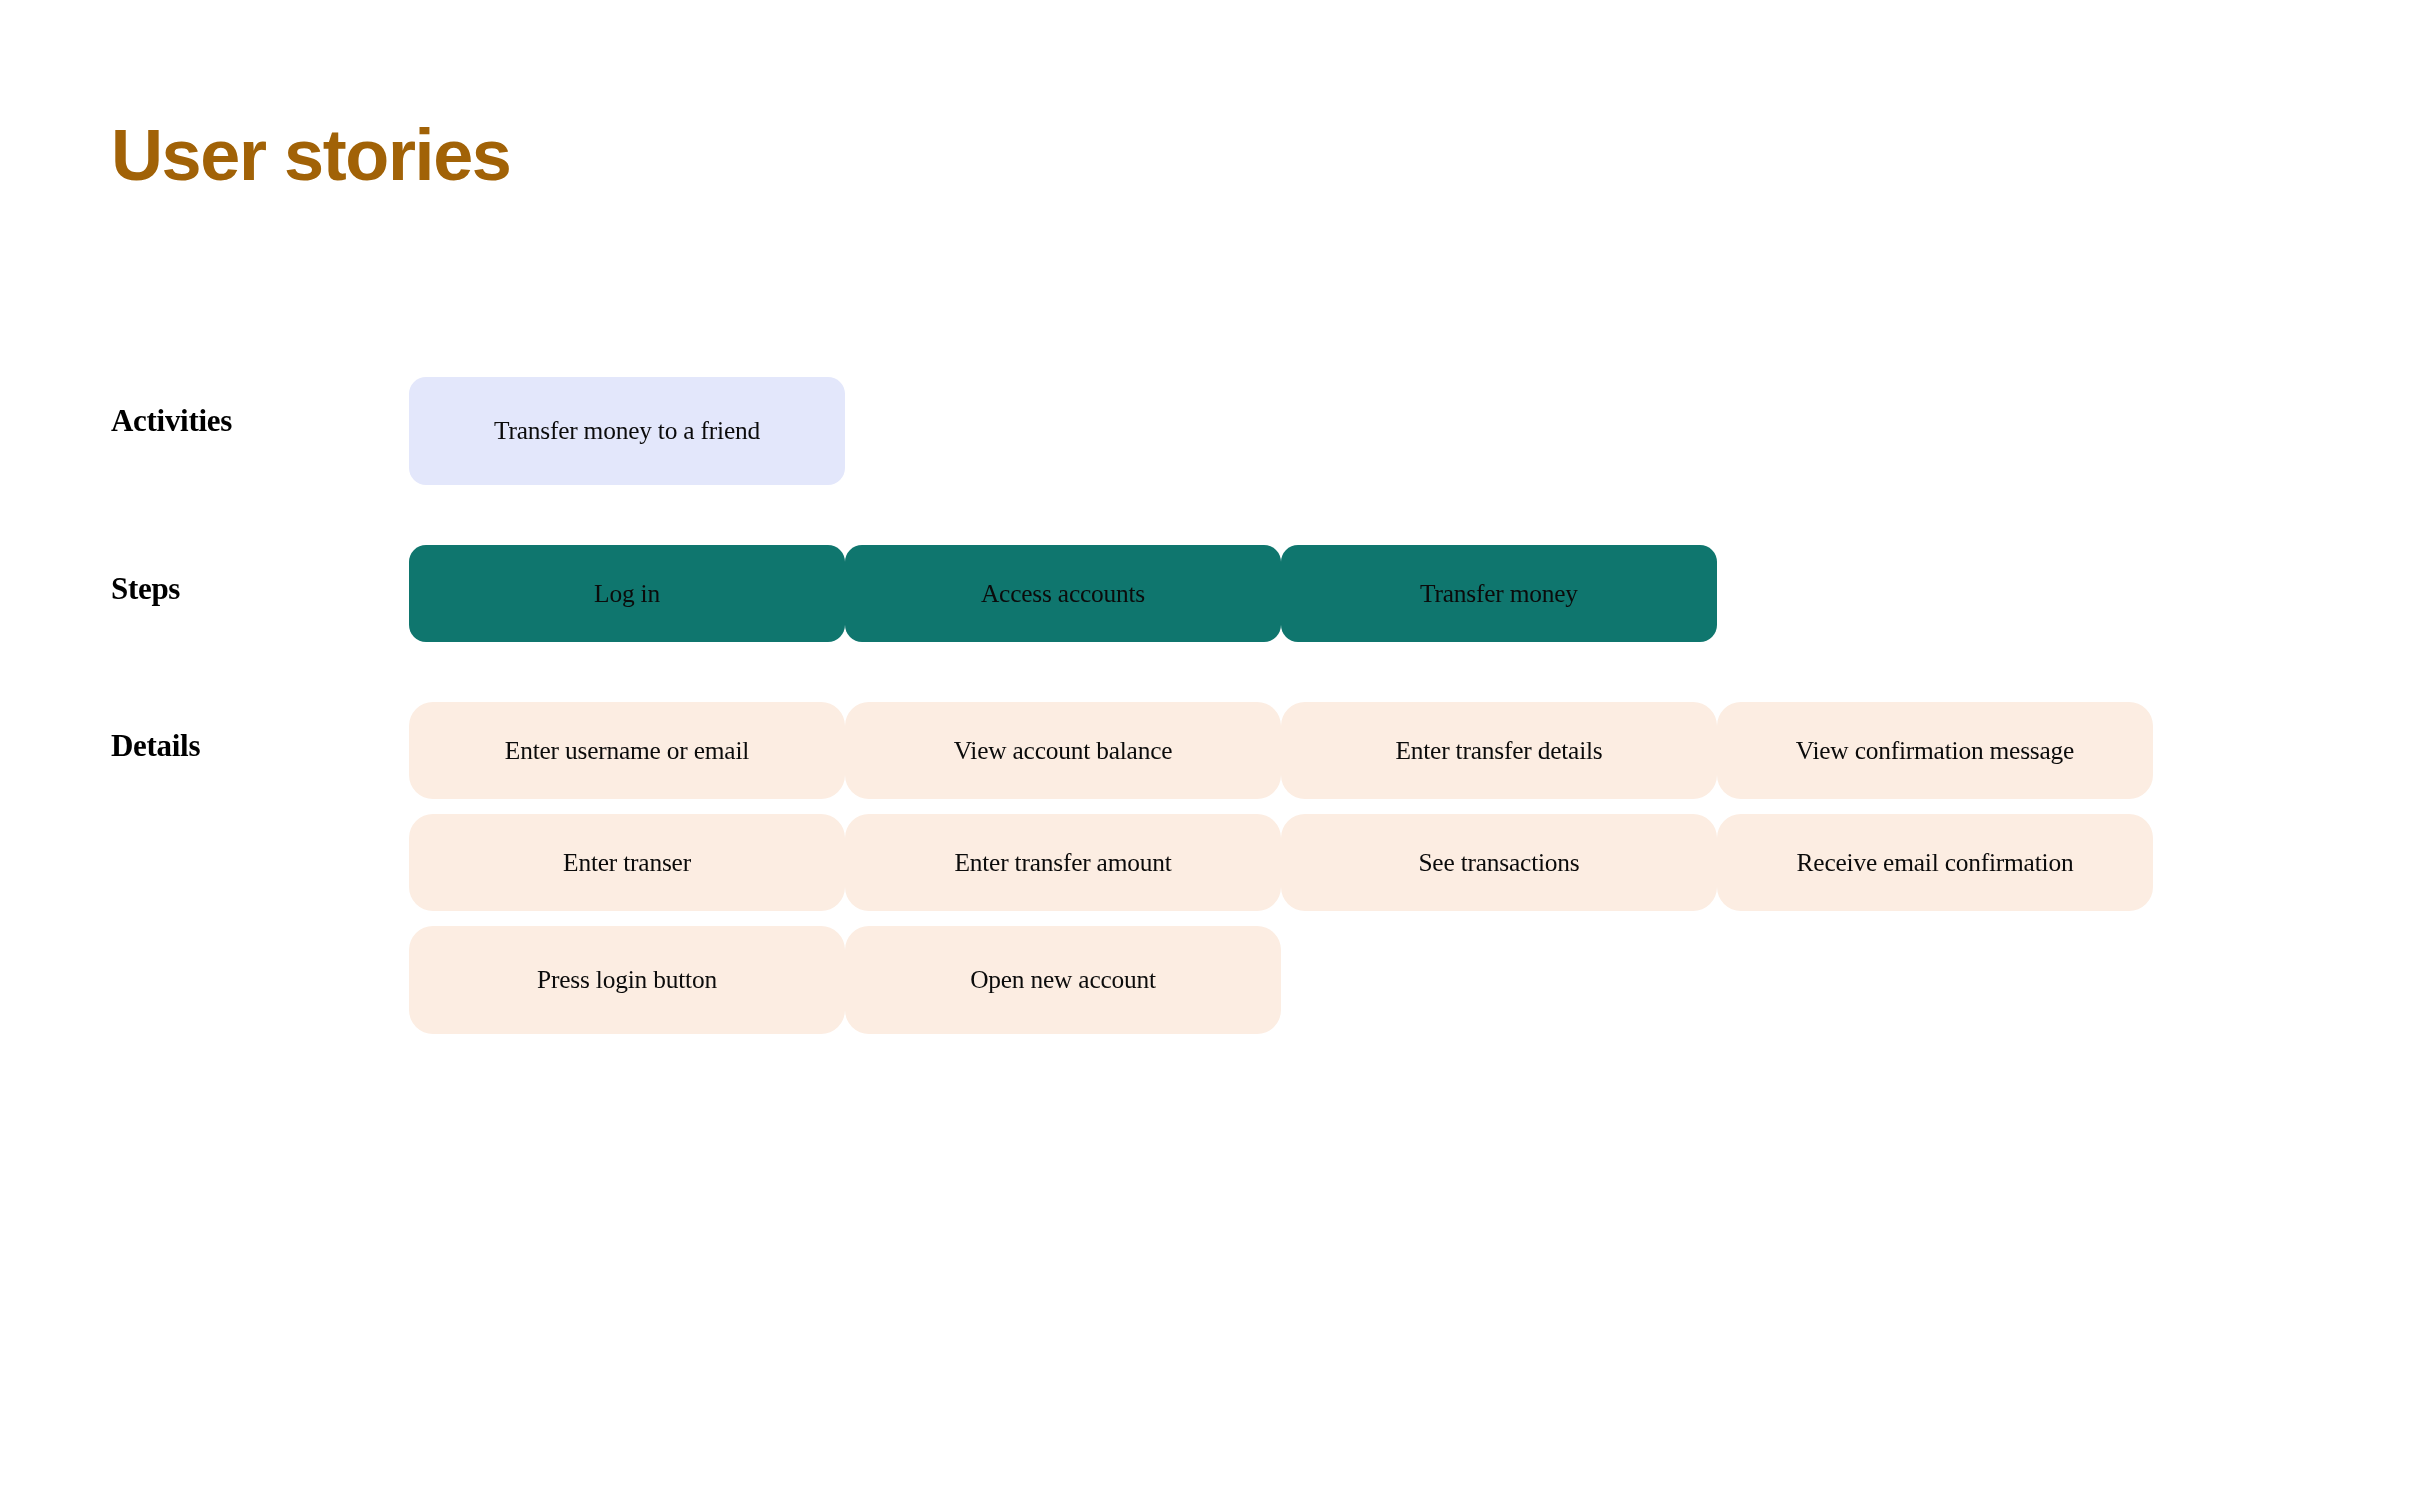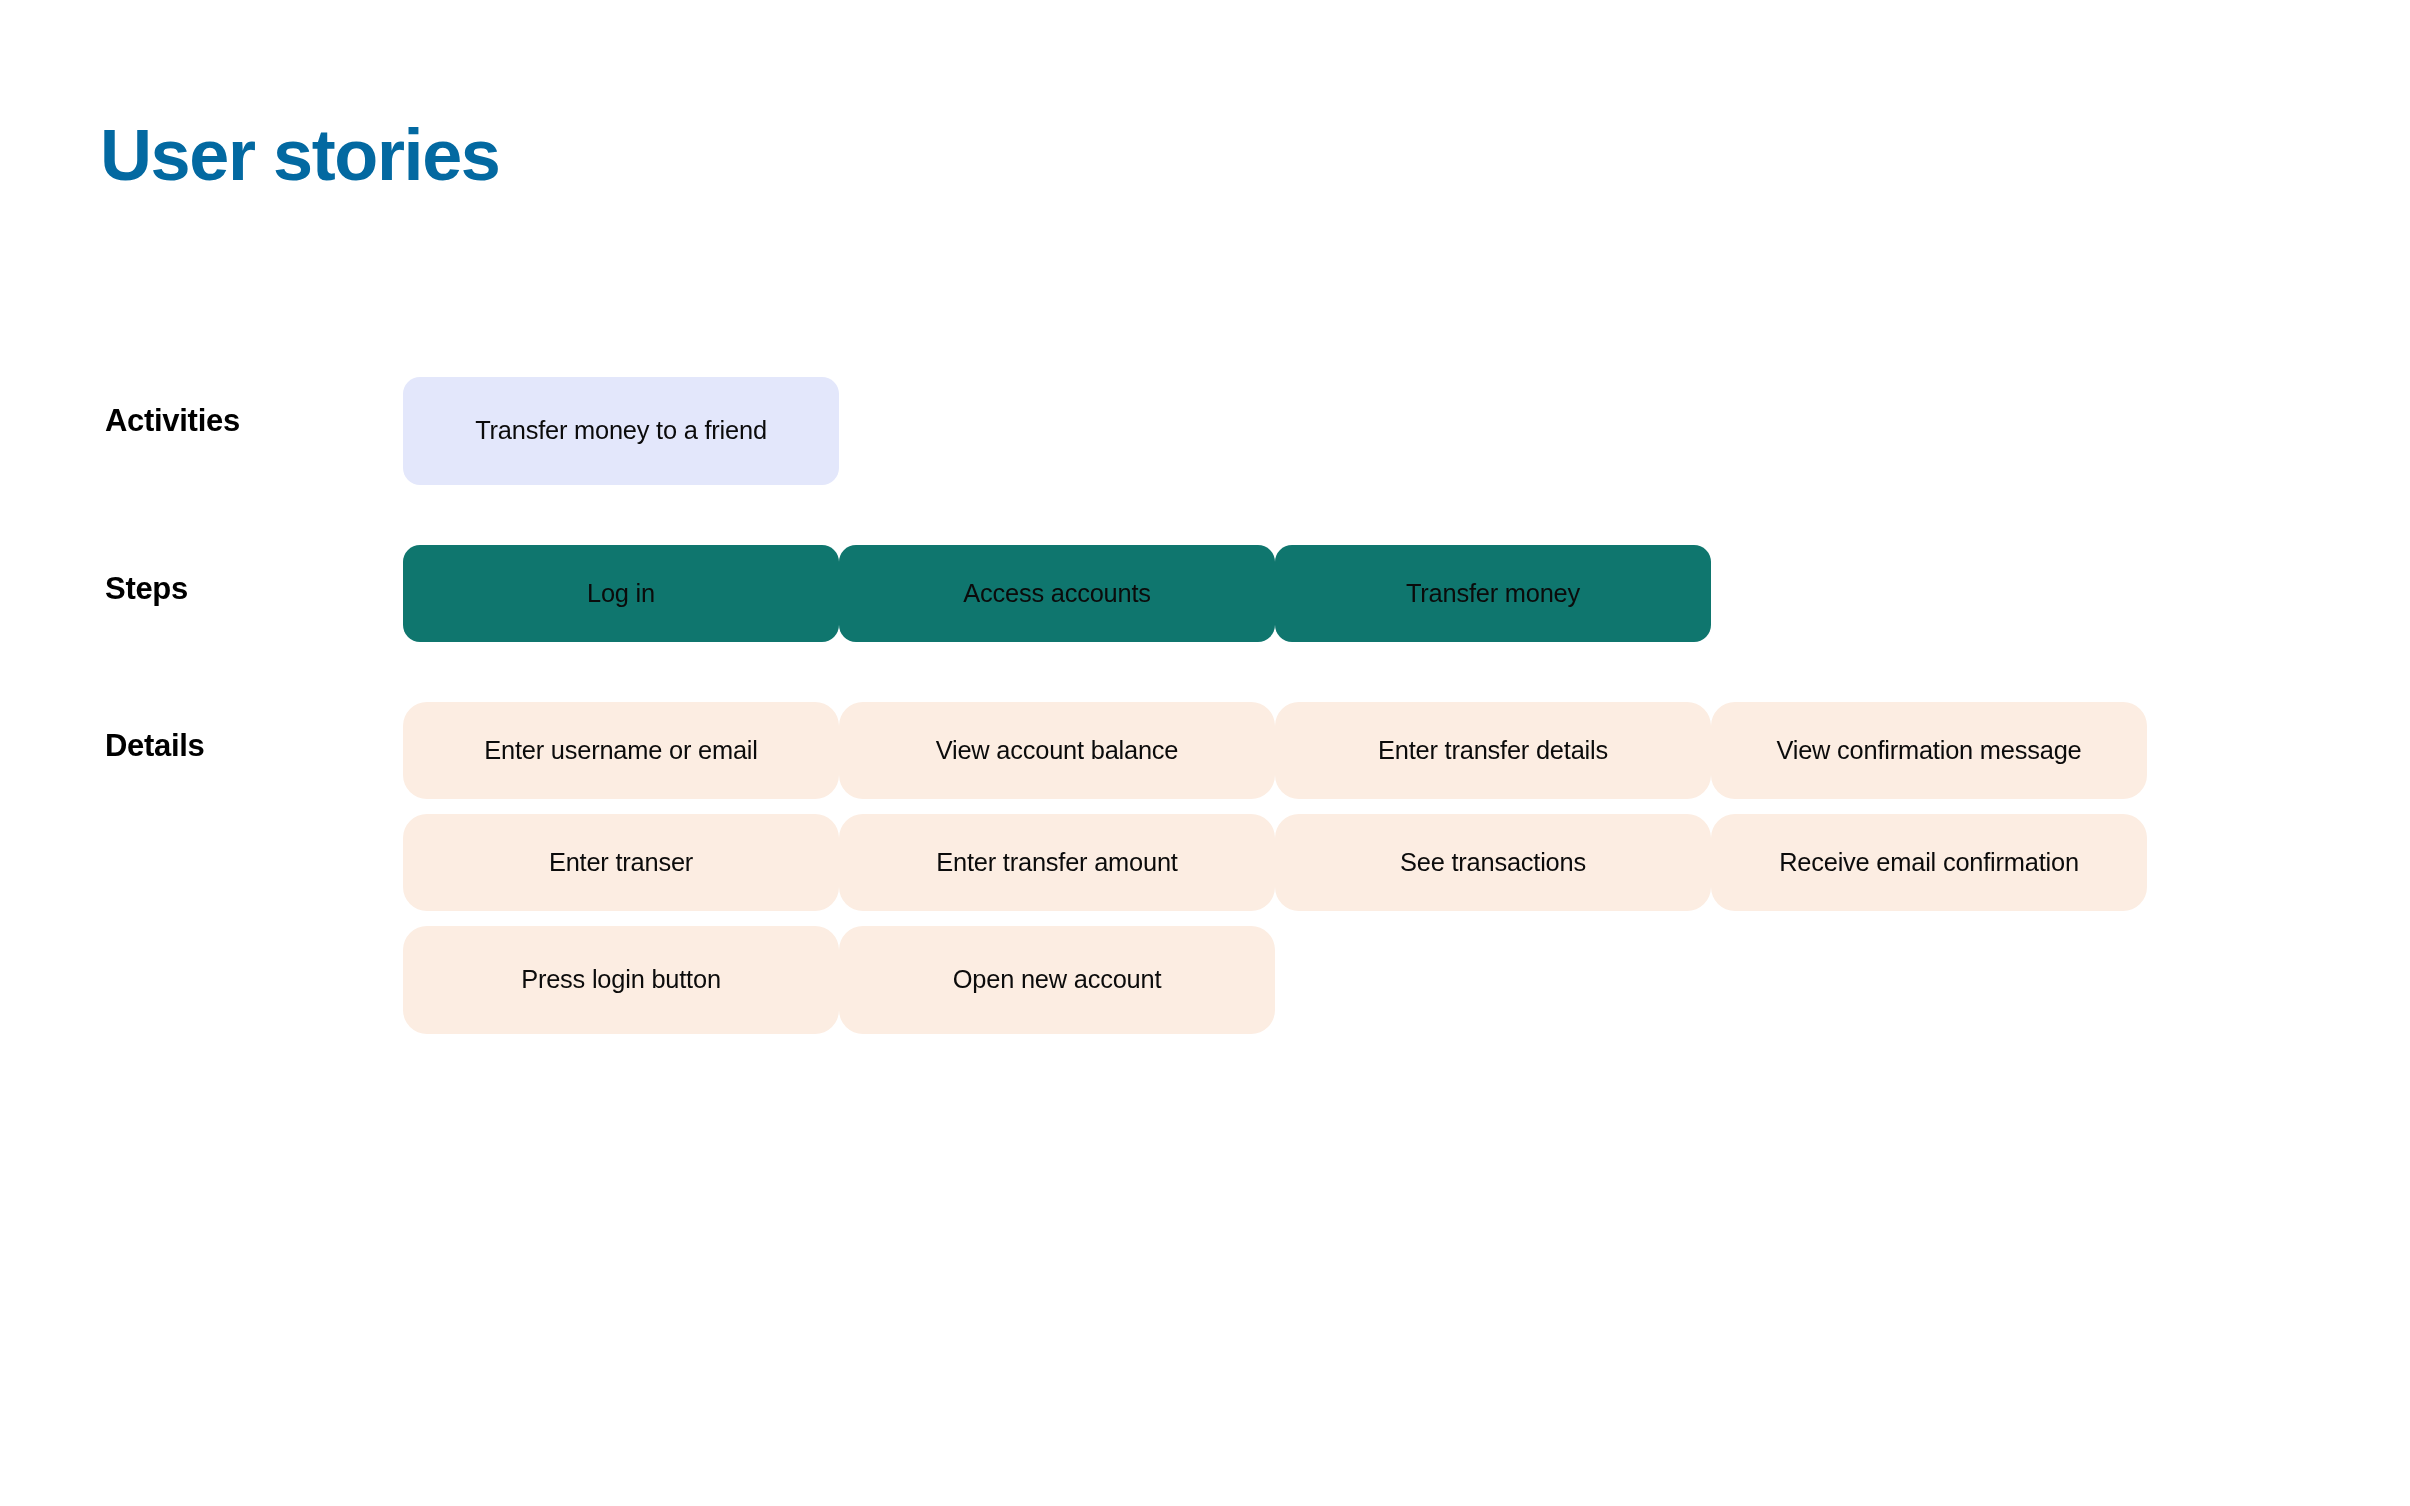--- a/index.html
+++ b/index.html
@@ -15,36 +15,37 @@
   .board {
     position: relative;
     width: 2411px;
     height: 1507px;
     padding: 0;
   }
 
   
   .page-title {
     position: absolute;
-    left: 100px;
+    left: 111px;
     top: 119px;
     font-size: 72px;
     font-weight: 700;
     letter-spacing: -1.4px;
-    color: #0369a1;
+    color: #a16207;
     line-height: 1;
     text-align: right;
   }
 
   
   .grid {
     position: absolute;
-    left: 105px;
+    left: 111px;
     top: 377px;
     width: 2175px;
+    font-family: Liberation Serif, serif;
   }
 
   .row {
     display: flex;
     align-items: flex-start;
     margin-bottom: 60px;
   }
   .row:last-child { margin-bottom: 0; }
 
   .row-label-col {

